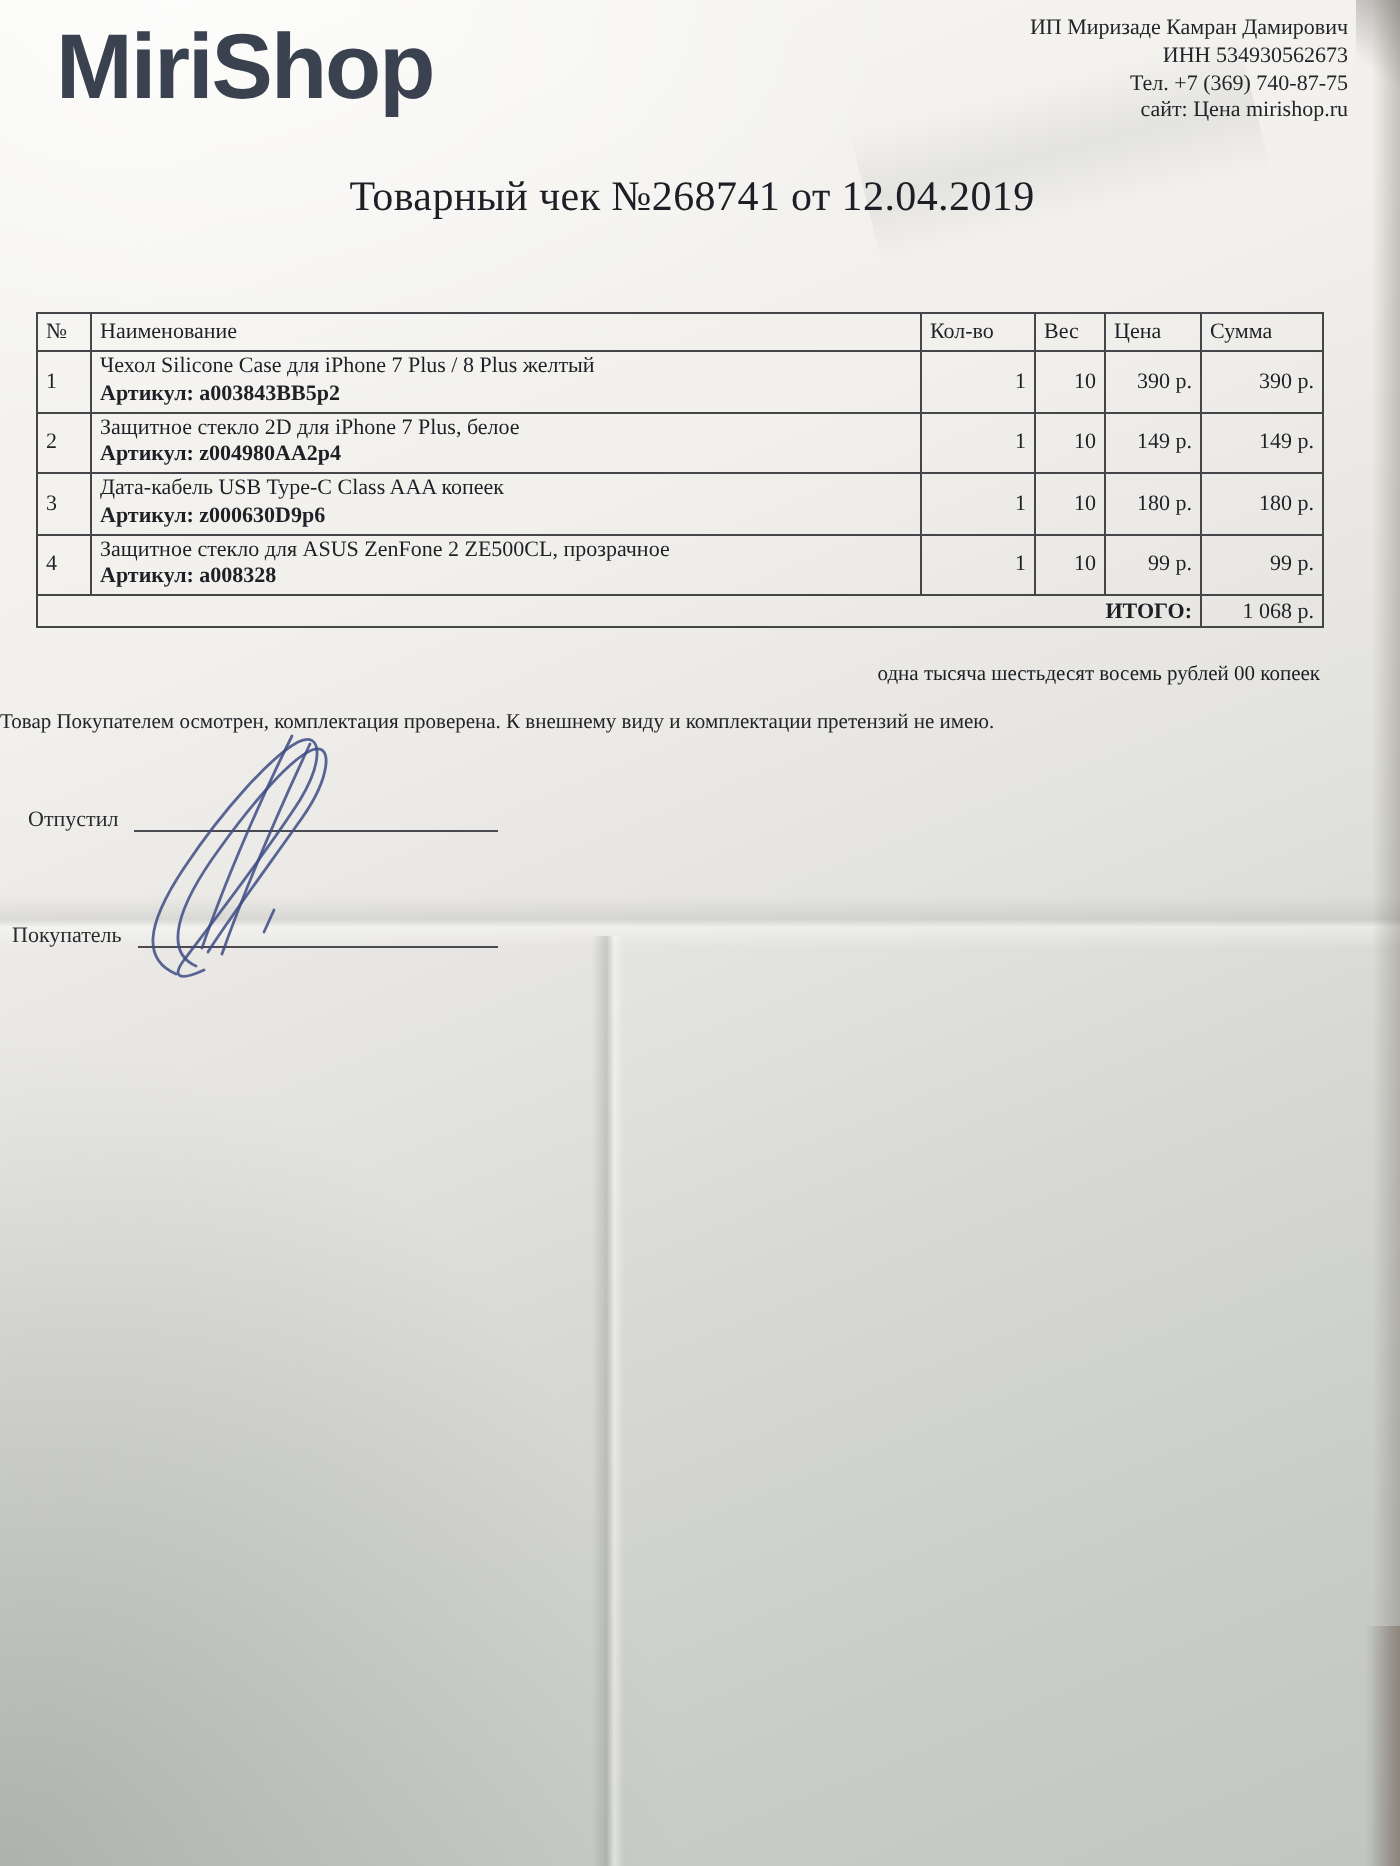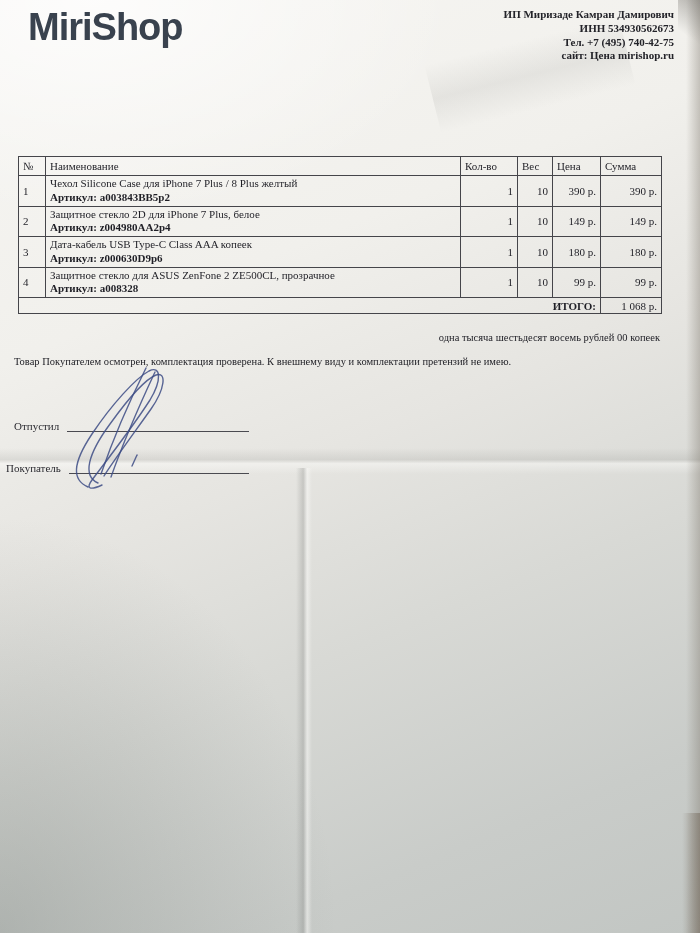--- a/index.html
+++ b/index.html
@@ -26,23 +26,23 @@
   .crease-v { left:296px; top:468px; width:16px; height:465px;
     background:linear-gradient(to right, rgba(118,120,117,0), rgba(118,120,117,.28) 45%, rgba(250,250,248,.5) 70%, rgba(118,120,117,0)); }
   .sheen-top { left:0; top:0; width:460px; height:220px;
     background:radial-gradient(ellipse at 20% 0%, rgba(255,255,255,.75), rgba(255,255,255,0) 70%); }
   .crease-d { left:430px; top:40px; width:200px; height:70px; transform:rotate(-14deg);
     background:linear-gradient(to bottom, rgba(170,170,166,0), rgba(170,170,166,.20) 50%, rgba(170,170,166,0)); }
 
   
   .logo { position:absolute; left:28px; top:6px;
     font-family:"Liberation Sans", sans-serif; font-weight:bold;
-    font-size:38px; letter-spacing:-1px; color:#39424e; }
+    font-size:46px; letter-spacing:-1px; color:#39424e; }
   .company { position:absolute; right:26px; top:8px; text-align:right;
-    font-size:11px; font-weight:700; line-height:1.25; color:#232329; }
+    font-size:11px; font-weight:400; line-height:1.25; color:#232329; }
 
   
   .title { position:absolute; left:0; top:86px; width:692px; text-align:center;
     font-size:21px; color:#1e1e26; letter-spacing:.2px; }
 
   
   table.items { position:absolute; left:18px; top:156px; width:643px;
     border-collapse:collapse; table-layout:fixed; font-size:11px; color:#1f1f26; }
   table.items th, table.items td { border:1px solid #45454a; padding:1px 4px; vertical-align:middle; }
   table.items th { font-weight:normal; text-align:left; height:19px; }
@@ -52,26 +52,26 @@
   td.num-r { text-align:right; padding-right:6px; }
   tr.item-row td { height:28px; }
   tr.extra-row td { height:16px; }
   td.total-label { text-align:right; font-weight:bold; padding-right:8px; }
   td.total-val, td.delivery-val { text-align:right; font-weight:normal; padding-right:5px; }
   td.delivery-val { font-weight:normal; }
 
   
   .amount-words { position:absolute; right:40px; top:332px;
     font-size:10.5px; font-weight:normal; color:#1d1d24; }
-  .disclaimer { position:absolute; left:14px; top:356px; width:560px;
+  .disclaimer { position:absolute; left:0; top:356px; width:560px;
     font-size:10.5px; color:#232329; }
 
   
   .sig-row { position:absolute; font-size:11px; color:#2a2a30; white-space:nowrap; }
-  .sig-released { left:14px; top:420px;font-family:Liberation Serif, serif; }
+  .sig-released { left:14px; top:404px;font-family:Liberation Serif, serif; }
   .sig-buyer { left:6px; top:462px; }
   .sig-line { display:inline-block; height:12px; border-bottom:1px solid #4a4a50; vertical-align:bottom; margin-left:8px; }
   .sig-released .sig-line { width:182px; }
   .sig-buyer .sig-line { width:180px; }
 
   .signature-svg { position:absolute; left:58px; top:366px; width:140px; height:125px; }
   .signature-svg path { fill:none; stroke:#3d4c85; stroke-width:1.4; stroke-linecap:round; opacity:.85; }
 </style>
 </head>
 <body>
@@ -84,24 +84,25 @@
   <div class="tex crease-v"></div>
   <div class="tex crease-d"></div>
   <div class="tex edge-right"></div>
   <div class="tex corner-tr"></div>
   <div class="tex corner-br"></div>
 
   <div class="logo">MiriShop</div>
   <div class="company">
     <div>ИП Миризаде Камран Дамирович</div>
     <div>ИНН 534930562673</div>
-    <div>Тел. +7 (495) 740-42-75</div>
+    <div>Тел. +7 (369) 740-87-75</div>
     <div>сайт: Цена mirishop.ru</div>
   </div>
 
+  <div class="title">Товарный чек №268741 от 12.04.2019</div>
 
   <table class="items">
     <colgroup>
       <col style="width:27px">
         <col style="width:415px">
         <col style="width:57px">
       <col style="width:35px">
         <col style="width:48px">
         <col style="width:61px">
     </colgroup>

